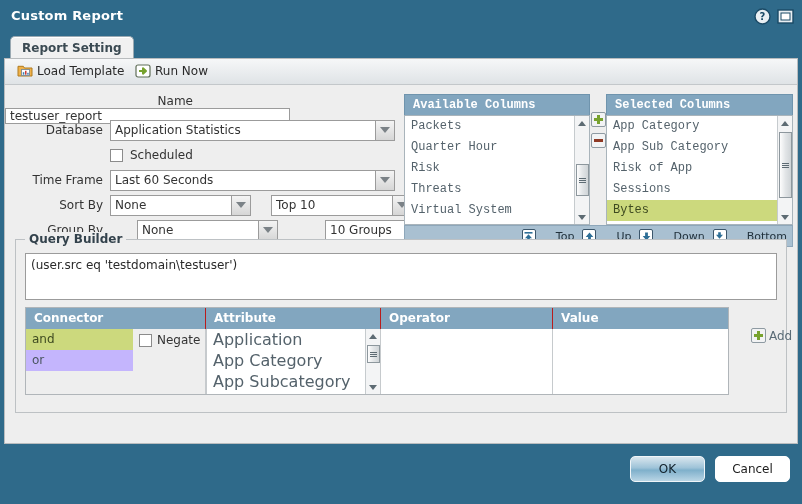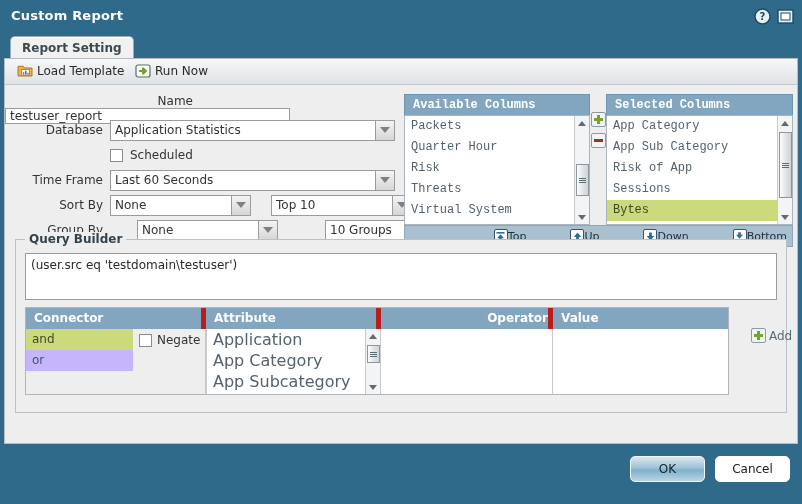--- a/index.html
+++ b/index.html
@@ -170,21 +170,21 @@
 
   
   #movebar {
     position: absolute;
     background: #a9c0d1;
     border: 1px solid #8ea7ba;
     box-sizing: border-box;
     display: flex; align-items: center; justify-content: flex-end;
     gap: 8px; padding-right: 5px;
   }
-  .movebtn { display: flex; align-items: center; gap: 0; font-size: 11px; color: #21313c; margin-left: 36px; }
+  .movebtn { display: flex; align-items: center; gap: 20px; font-size: 11px; color: #21313c; }
   .mv-ico {
     width: 14px; height: 14px; box-sizing: border-box;
     border: 1px solid #3b566b; border-radius: 2px;
     background: #ffffff;
     display:flex; align-items:center; justify-content:center;
   }
   .mv-ico svg { display:block; }
 
   
   #qb {
@@ -209,21 +209,21 @@
   #qb-table {
     position: absolute; left: 9px; top: 67px;
     width: 704px; height: 88px;
     border: 1px solid #b0b5b9; box-sizing: border-box;
     background: #eeeeee;
   }
   .qhdr {
     position: absolute; top: 0; height: 21px; line-height: 21px;
     background: #82a6bf; color: #fff; font-weight: bold; font-size: 12px;
     padding-left: 8px; box-sizing: border-box;
-    border-right: 5px solid #b91c1c;
+    border-right: 1px solid #b91c1c;
   }
   .qcell {
     position: absolute; top: 21px; bottom: 0;
     box-sizing: border-box;
     border-right: 1px solid #c6cacd;
   }
   .conn-item {
     height: 21px; line-height: 21px; padding-left: 6px;
     font-size: 12px; color: #4a5660; background: #c4b5fd;
     box-sizing: border-box;
@@ -481,21 +481,21 @@
     </div>
 
     <div id="qb">
       <div id="qb-legend">Query Builder</div>
 
       <div id="qb-text">(user.src eq 'testdomain\testuser')</div>
 
       <div id="qb-table">
         <div class="qhdr" style="left:0; width:180px;">Connector</div>
         <div class="qhdr" style="left:180px; width:175px;">Attribute</div>
-        <div class="qhdr" style="left:355px; width:172px;text-align:right;">Operator</div>
+        <div class="qhdr" style="left:355px; width:172px;">Operator</div>
         <div class="qhdr" style="left:527px; width:175px; border-right:none;">Value</div>
 
         <div class="qcell" style="left:0; width:180px; background:#eeeeee;">
           <div style="position:absolute; left:0; top:0; width:107px;">
             <div class="conn-item sel">and</div>
             <div class="conn-item">or</div>
           </div>
           <div style="position:absolute; left:113px; top:4px; display:flex; align-items:center; gap:5px;">
             <span class="chk"></span>
             <span style="font-size:12px; color:#333;">Negate</span>

